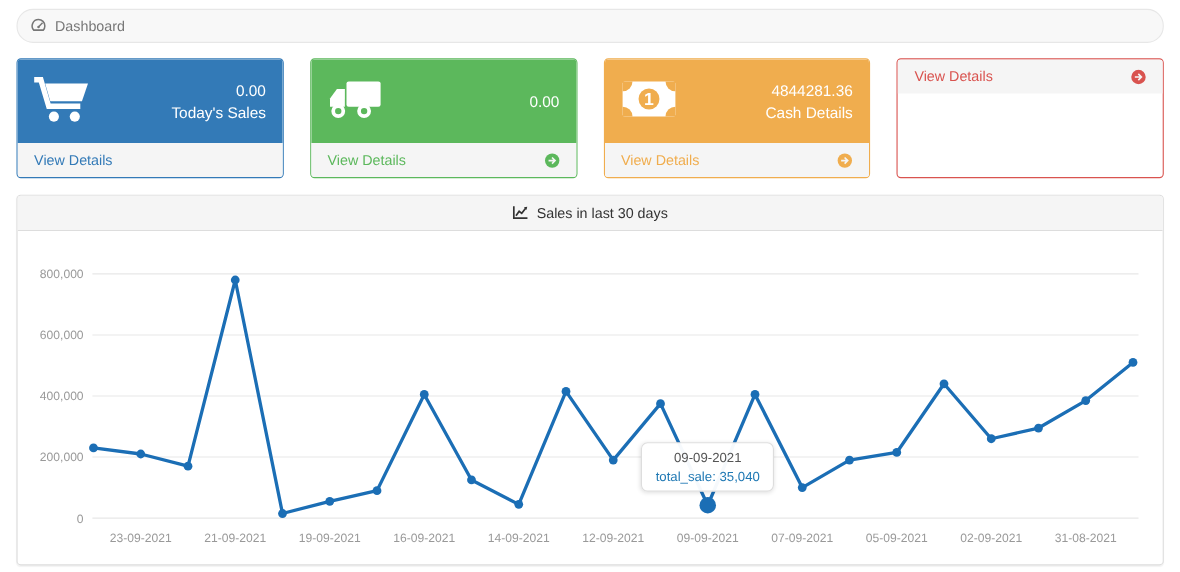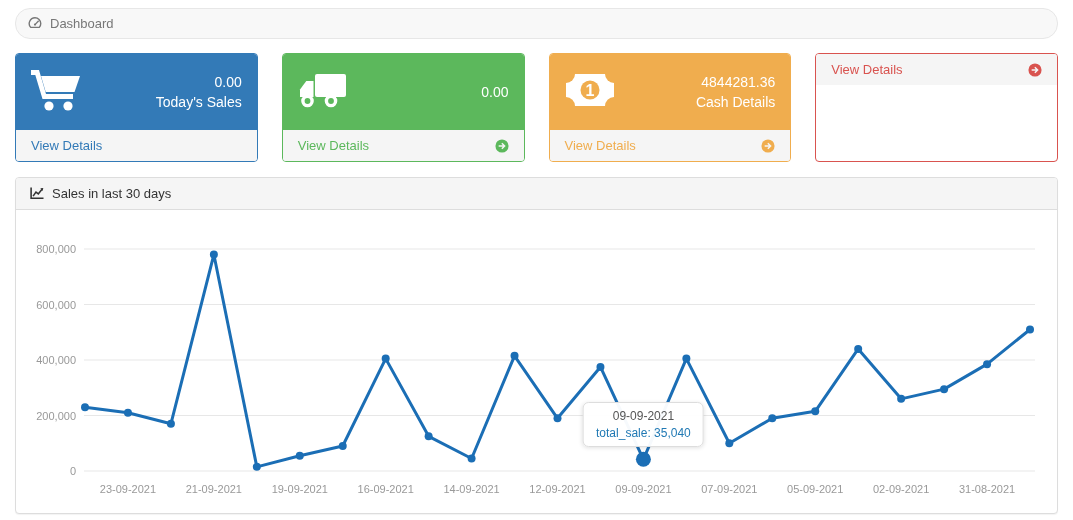--- a/index.html
+++ b/index.html
@@ -41,21 +41,21 @@
     border: 1px solid #ddd; border-radius: 4px;
     box-shadow: 0 1px 1px rgba(0,0,0,.05);
     background: #fff;
   }
   .panel-heading {
     background: #f5f5f5;
     border-bottom: 1px solid #ddd;
     border-radius: 3px 3px 0 0;
     padding: 8px 14px;
     color: #333; font-size: 13px;
-    display: flex; align-items: center; gap: 8px;
+    display: flex; align-items: center; gap: 8px; justify-content: center;
   }
   .panel-body { position: relative; height: 303px; }
   #chart-svg { display: block; }
   #chart-svg text { font-family: "Liberation Sans", "DejaVu Sans", sans-serif; }
 
   .chart-tooltip {
     position: absolute;
     transform: translateX(-50%);
     background: rgba(255,255,255,.96);
     border: 1px solid #ddd;

